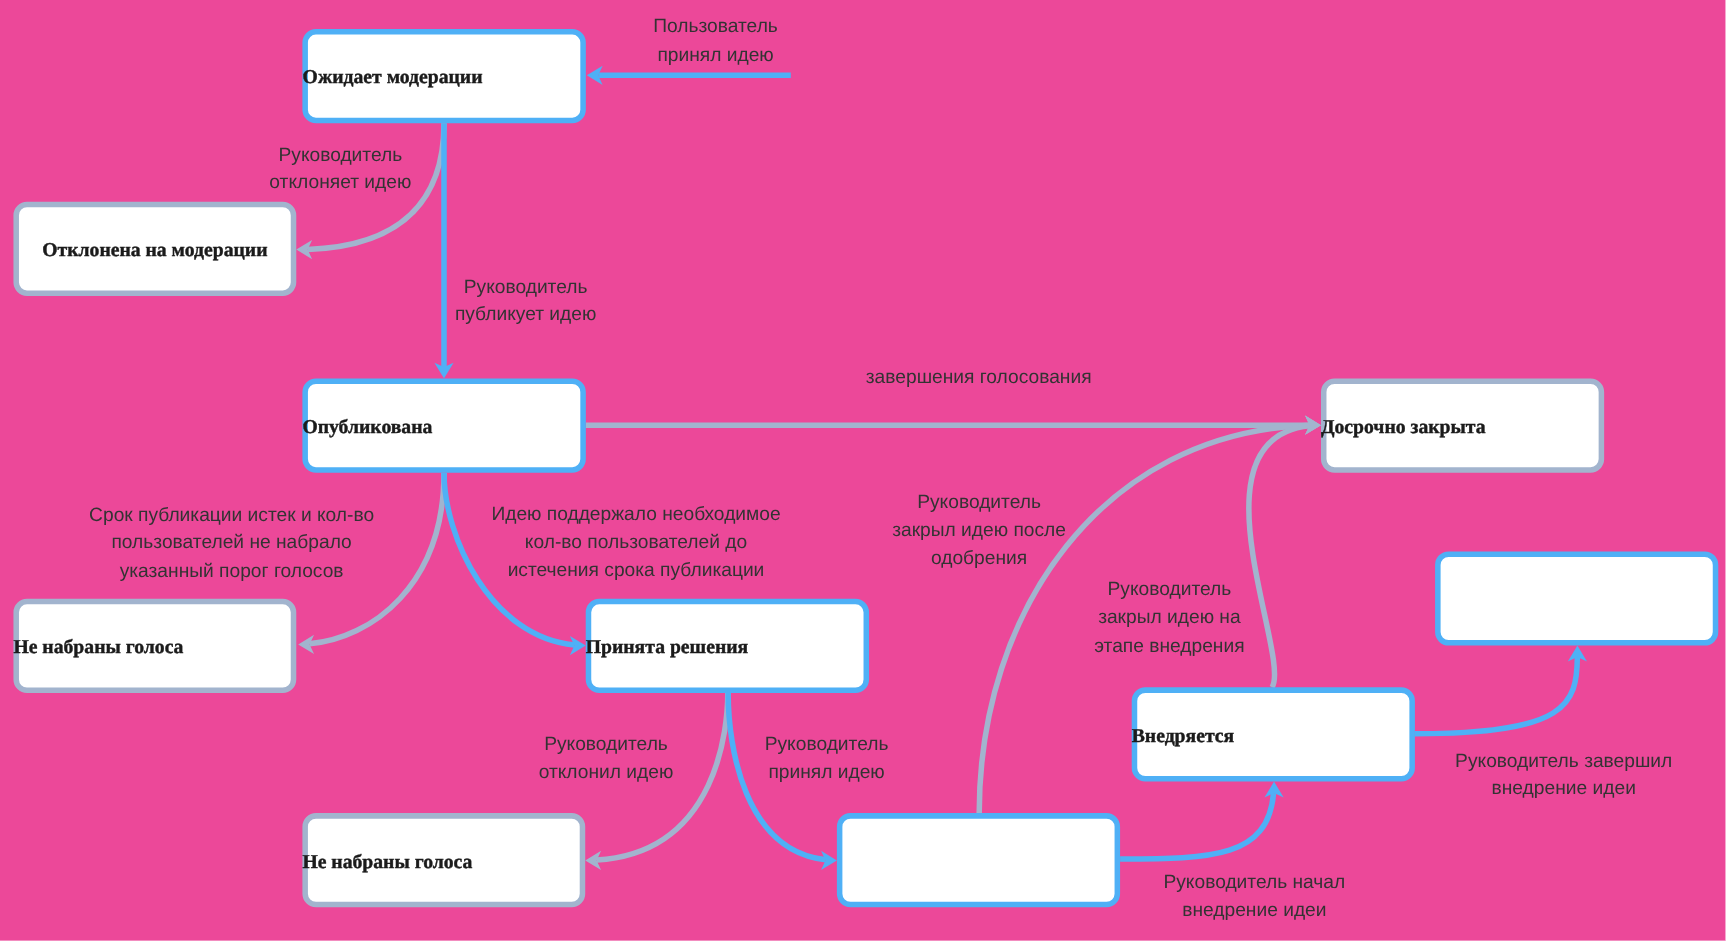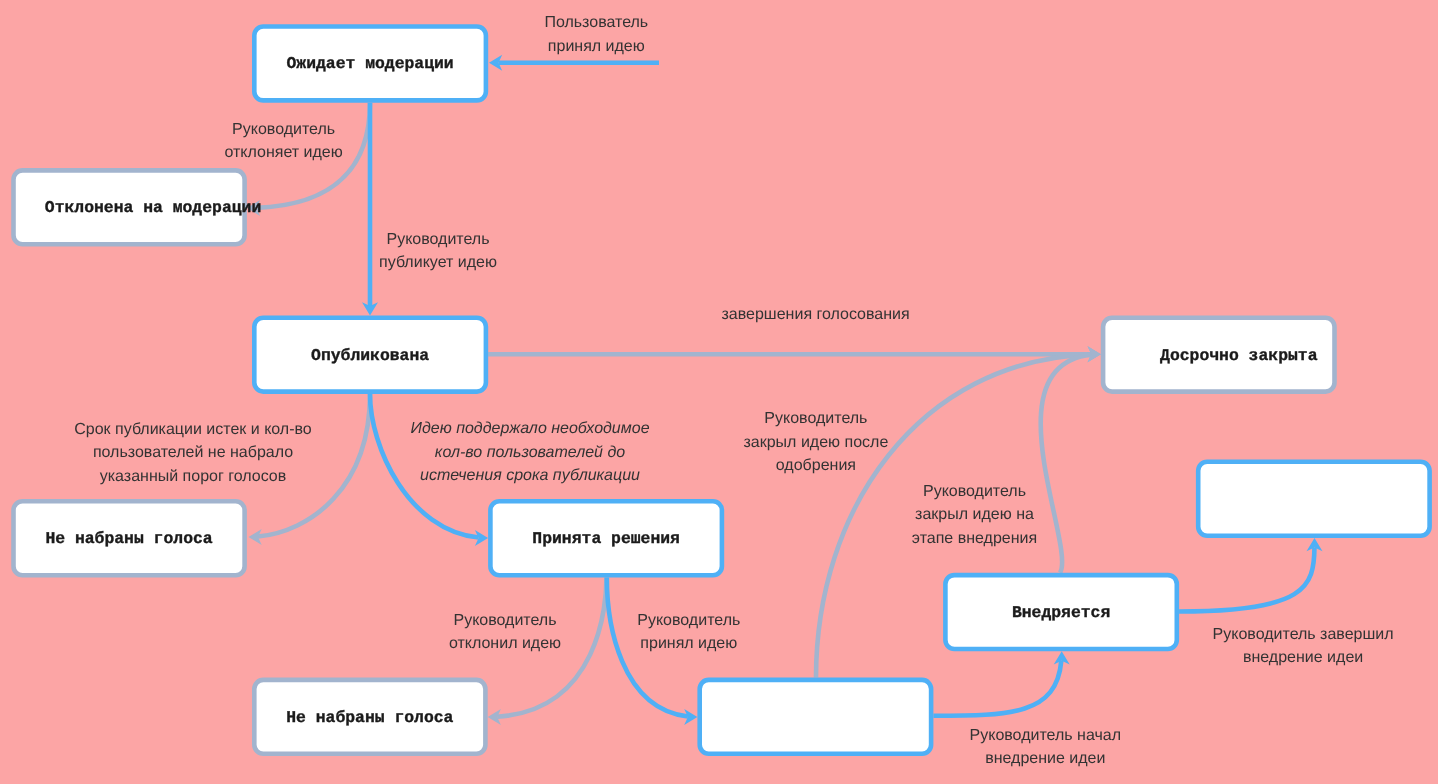--- a/index.html
+++ b/index.html
@@ -1,21 +1,21 @@
 <!DOCTYPE html>
 <html><head>
 <meta charset="utf-8">
 <title>Жизненный цикл идеи</title>
 <style>
   html,body{margin:0;padding:0;background:#ffffff;}
   body{width:1438px;height:784px;overflow:hidden;font-family:"Liberation Sans",sans-serif;text-rendering:geometricPrecision;}
-  #canvas{position:relative;width:1438px;height:784px;background:#fca5a5;}
+  #canvas{position:relative;width:1438px;height:784px;background:#ec4899;}
   #labels{position:absolute;left:0;top:0;width:1438px;height:784px;opacity:0.999;}
   svg.layer{position:absolute;left:0;top:0;width:1438px;height:784px;display:block;}
-  .node-label{position:absolute;font-family:Liberation Mono, monospace;font-size:16.4px;font-weight:bold;color:#1b1b1b;white-space:nowrap;text-align:center;line-height:20px;-webkit-text-stroke:0.35px #1b1b1b;}
+  .node-label{position:absolute;font-family:Liberation Serif, serif;font-size:16.4px;font-weight:bold;color:#1b1b1b;white-space:nowrap;text-align:left;line-height:20px;-webkit-text-stroke:0.35px #1b1b1b;}
   .edge-label{position:absolute;font-family:"Liberation Sans",sans-serif;font-size:16px;font-weight:normal;color:#333333;white-space:nowrap;text-align:center;line-height:23.2px;}
 </style>
 </head>
 <body>
 
 <div id="canvas">
   <svg class="layer" viewBox="0 0 1438 784" preserveAspectRatio="none">
     <g id="edges" fill="none">
         <path d="M 659 62.8 C 659 62.8 535.1574521257655 62.8 498.50396361260266 62.8" stroke="#4fb0f6" stroke-width="4.6" fill="none" stroke-linecap="butt"></path>
         <path d="M 489 62.8 L 502.2 70.8 L 498.504 62.8 L 502.2 54.8 Z" fill="#4fb0f6" stroke="none"></path>
@@ -69,21 +69,21 @@
         <div>публикует идею</div>
       </div>
       <div class="edge-label" style="left: 515.6px; top: 302.9px; width: 600px;">
         <div>завершения голосования</div>
       </div>
       <div class="edge-label" style="left: -107px; top: 418.2px; width: 600px;">
         <div>Срок публикации истек и кол-во</div>
         <div>пользователей не набрало</div>
         <div>указанный порог голосов</div>
       </div>
-      <div class="edge-label" style="left: 230px; top: 417.4px; width: 600px; font-style: italic;">
+      <div class="edge-label" style="left: 230px; top: 417.4px; width: 600px;">
         <div>Идею поддержало необходимое</div>
         <div>кол-во пользователей до</div>
         <div>истечения срока публикации</div>
       </div>
       <div class="edge-label" style="left: 205px; top: 608.7px; width: 600px;">
         <div>Руководитель</div>
         <div>отклонил идею</div>
       </div>
       <div class="edge-label" style="left: 388.8px; top: 608.7px; width: 600px;">
         <div>Руководитель</div>

